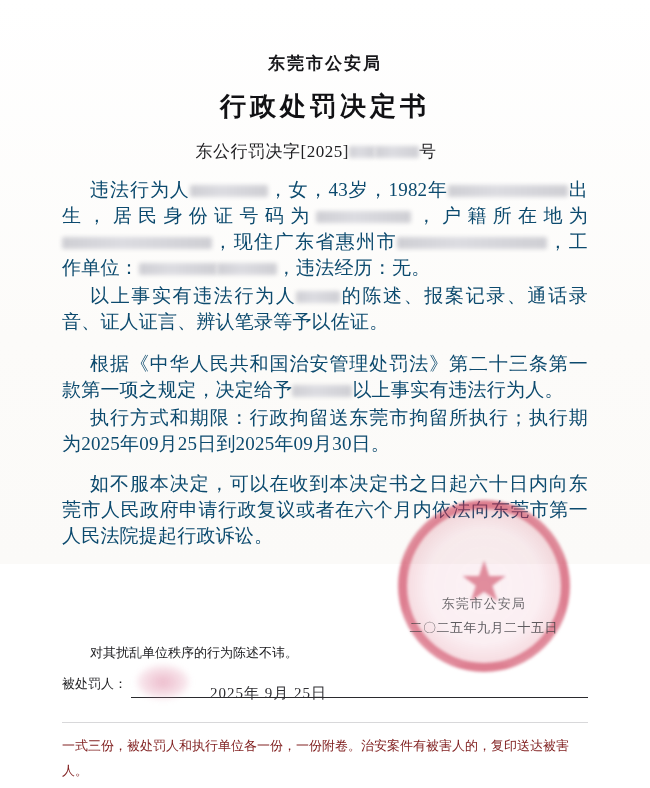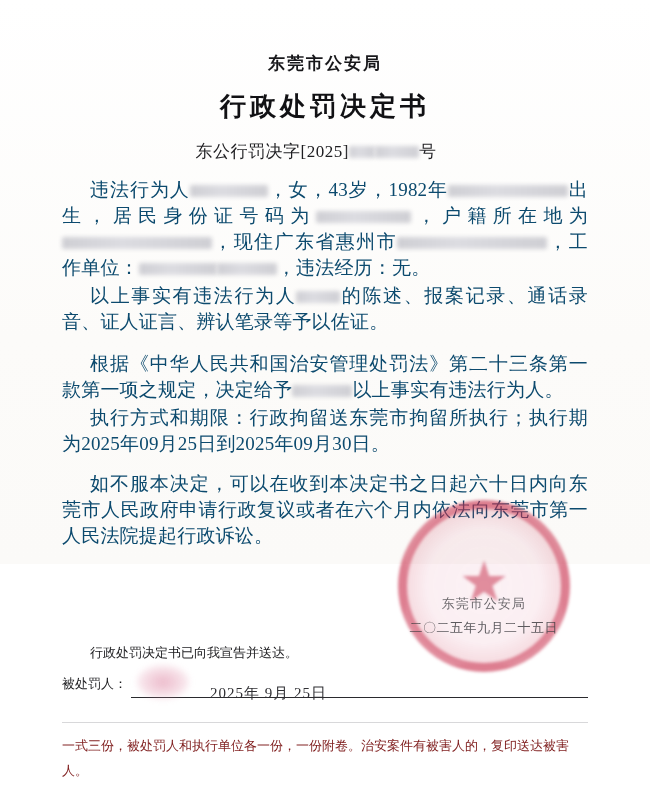--- a/index.html
+++ b/index.html
@@ -237,21 +237,21 @@
     <div class="seal"></div>
     <div class="seal-star">★</div>
   </div>
 
   <div class="sign-block">
     <div class="unit">东莞市公安局</div>
     <div class="date">二〇二五年九月二十五日</div>
   </div>
 
   <div class="lower">
-    <div class="line1">行政处罚决定书已向我宣告并送达。</div>
+    <div class="line1">对其扰乱单位秩序的行为陈述不讳。</div>
     <div class="sig-row">
       <span class="sig-label">被处罚人：</span>
       <span class="sig-line">
         <span class="pinkblur"></span>
         <span class="handwrite">2025年 9月 25日</span>
       </span>
     </div>
   </div>
 
   <div class="bottom-note">一式三份，被处罚人和执行单位各一份，一份附卷。治安案件有被害人的，复印送达被害人。</div>

